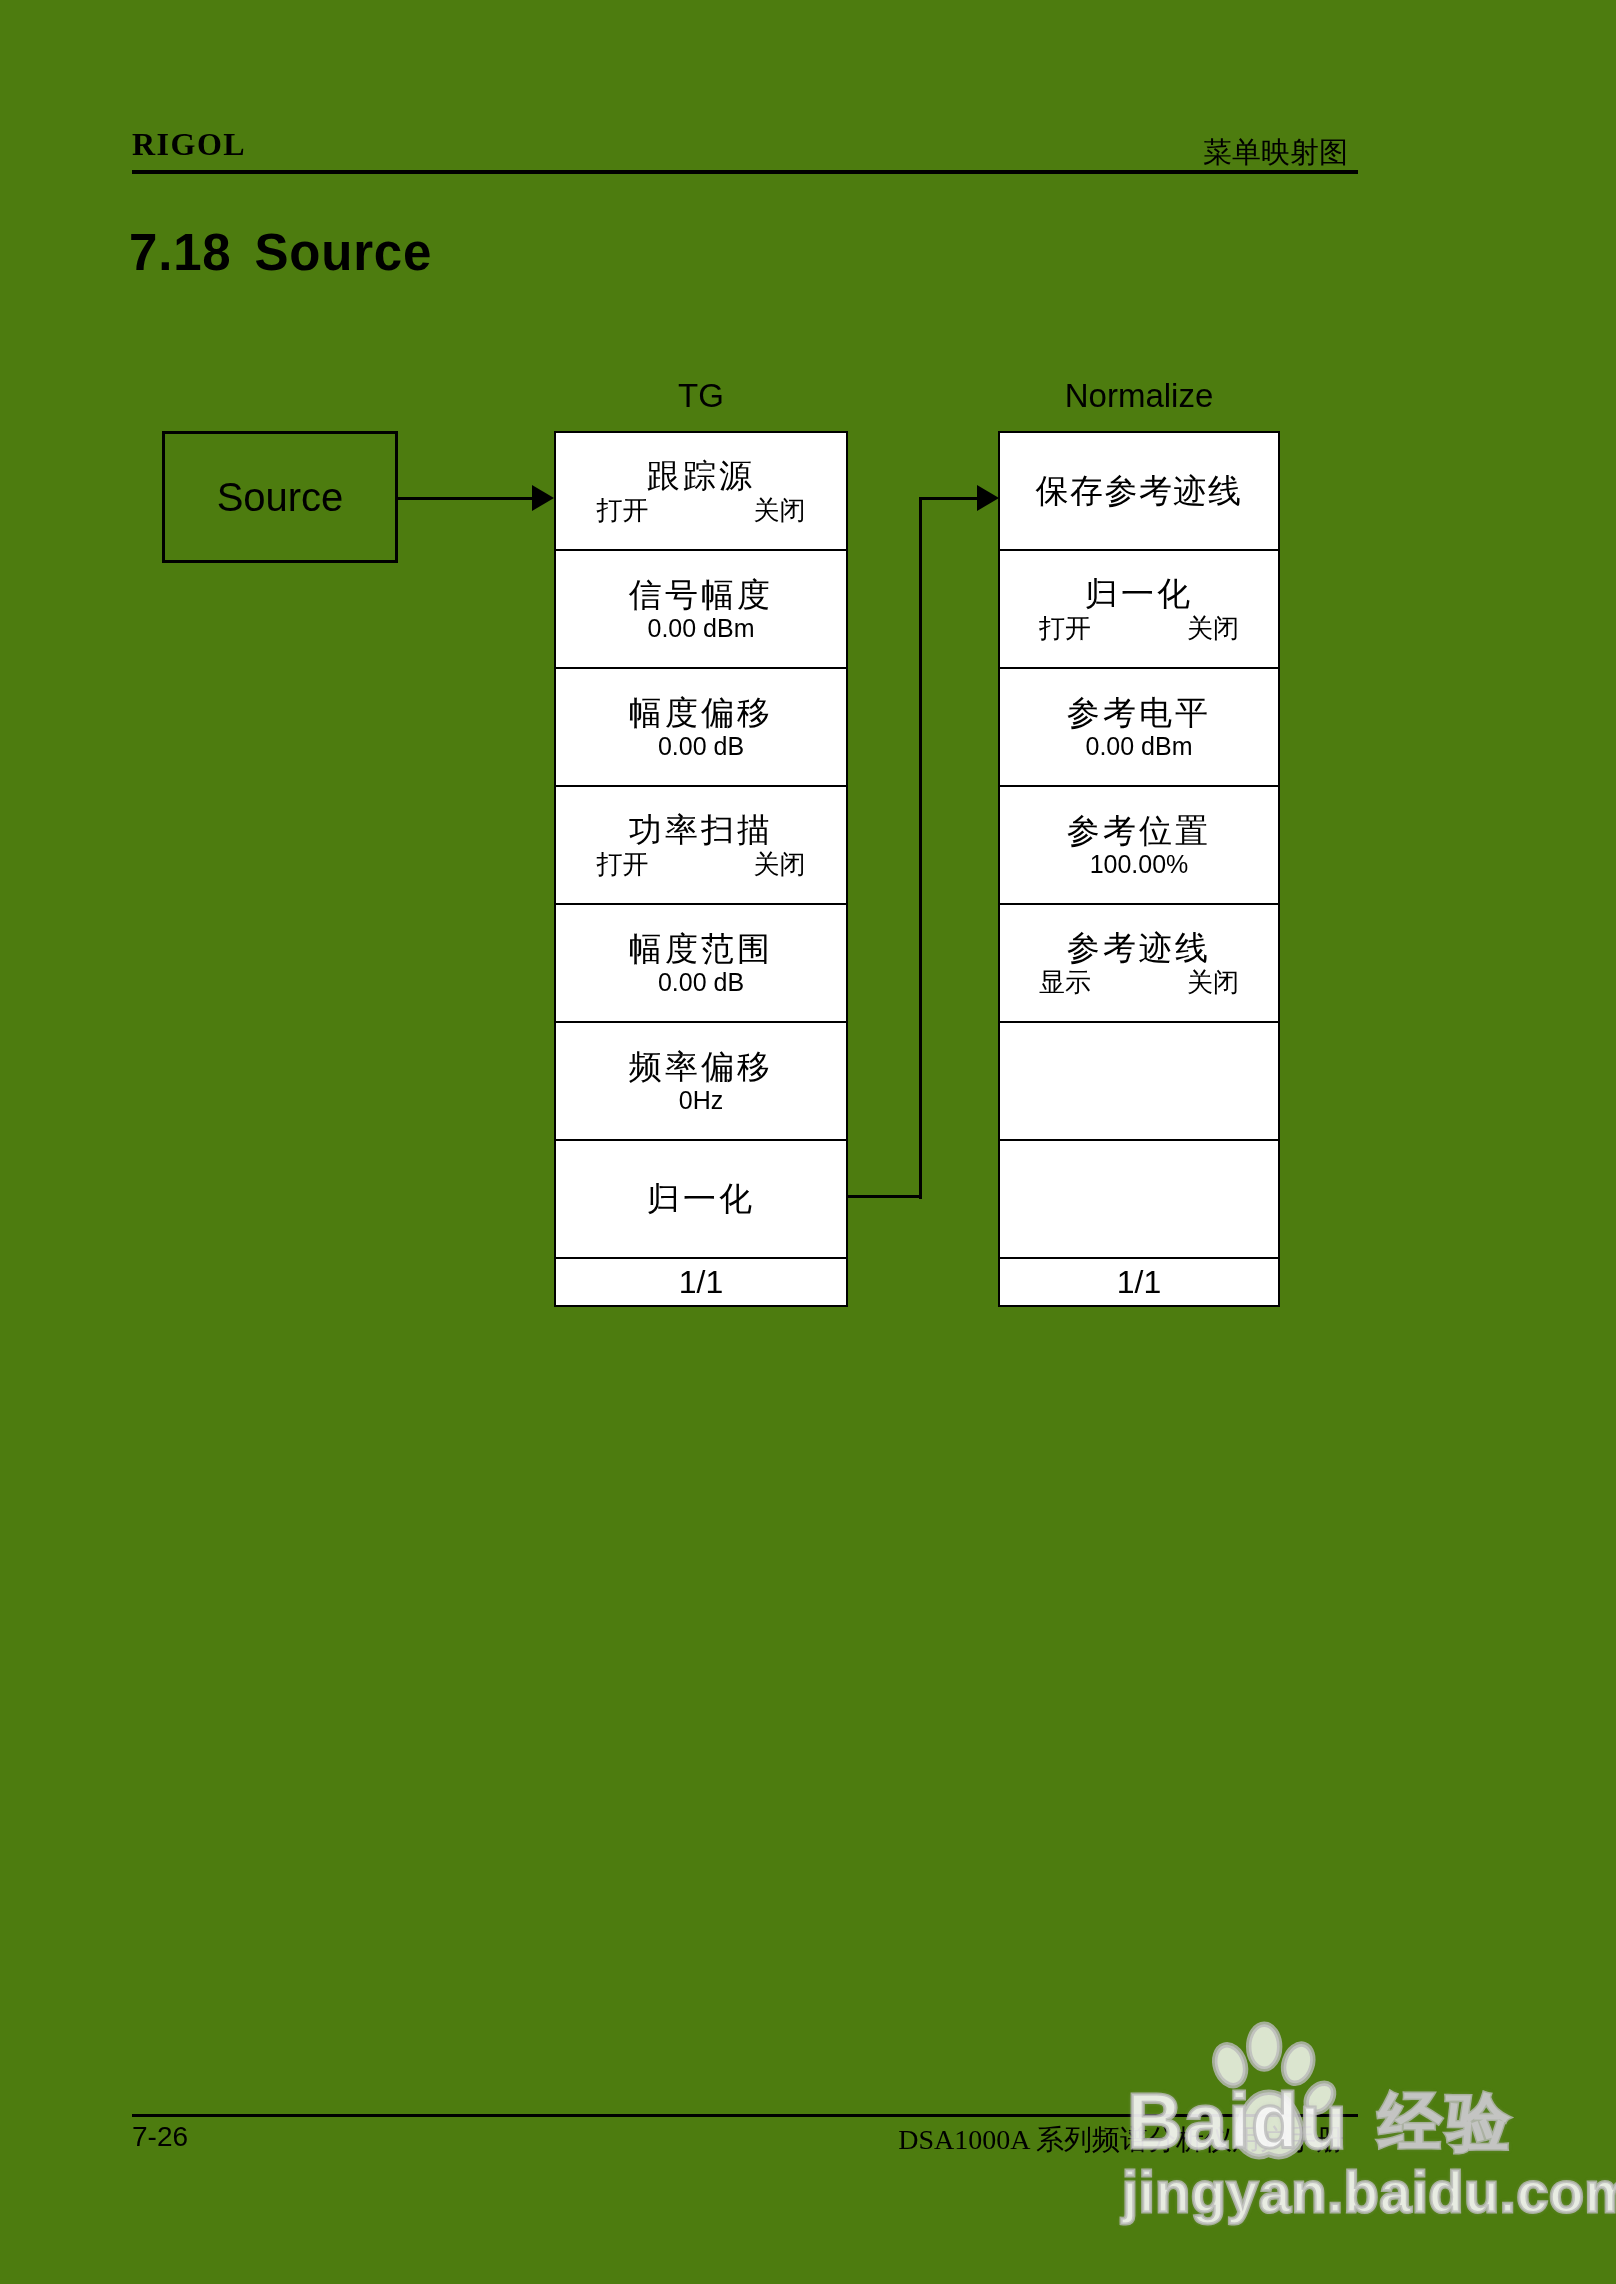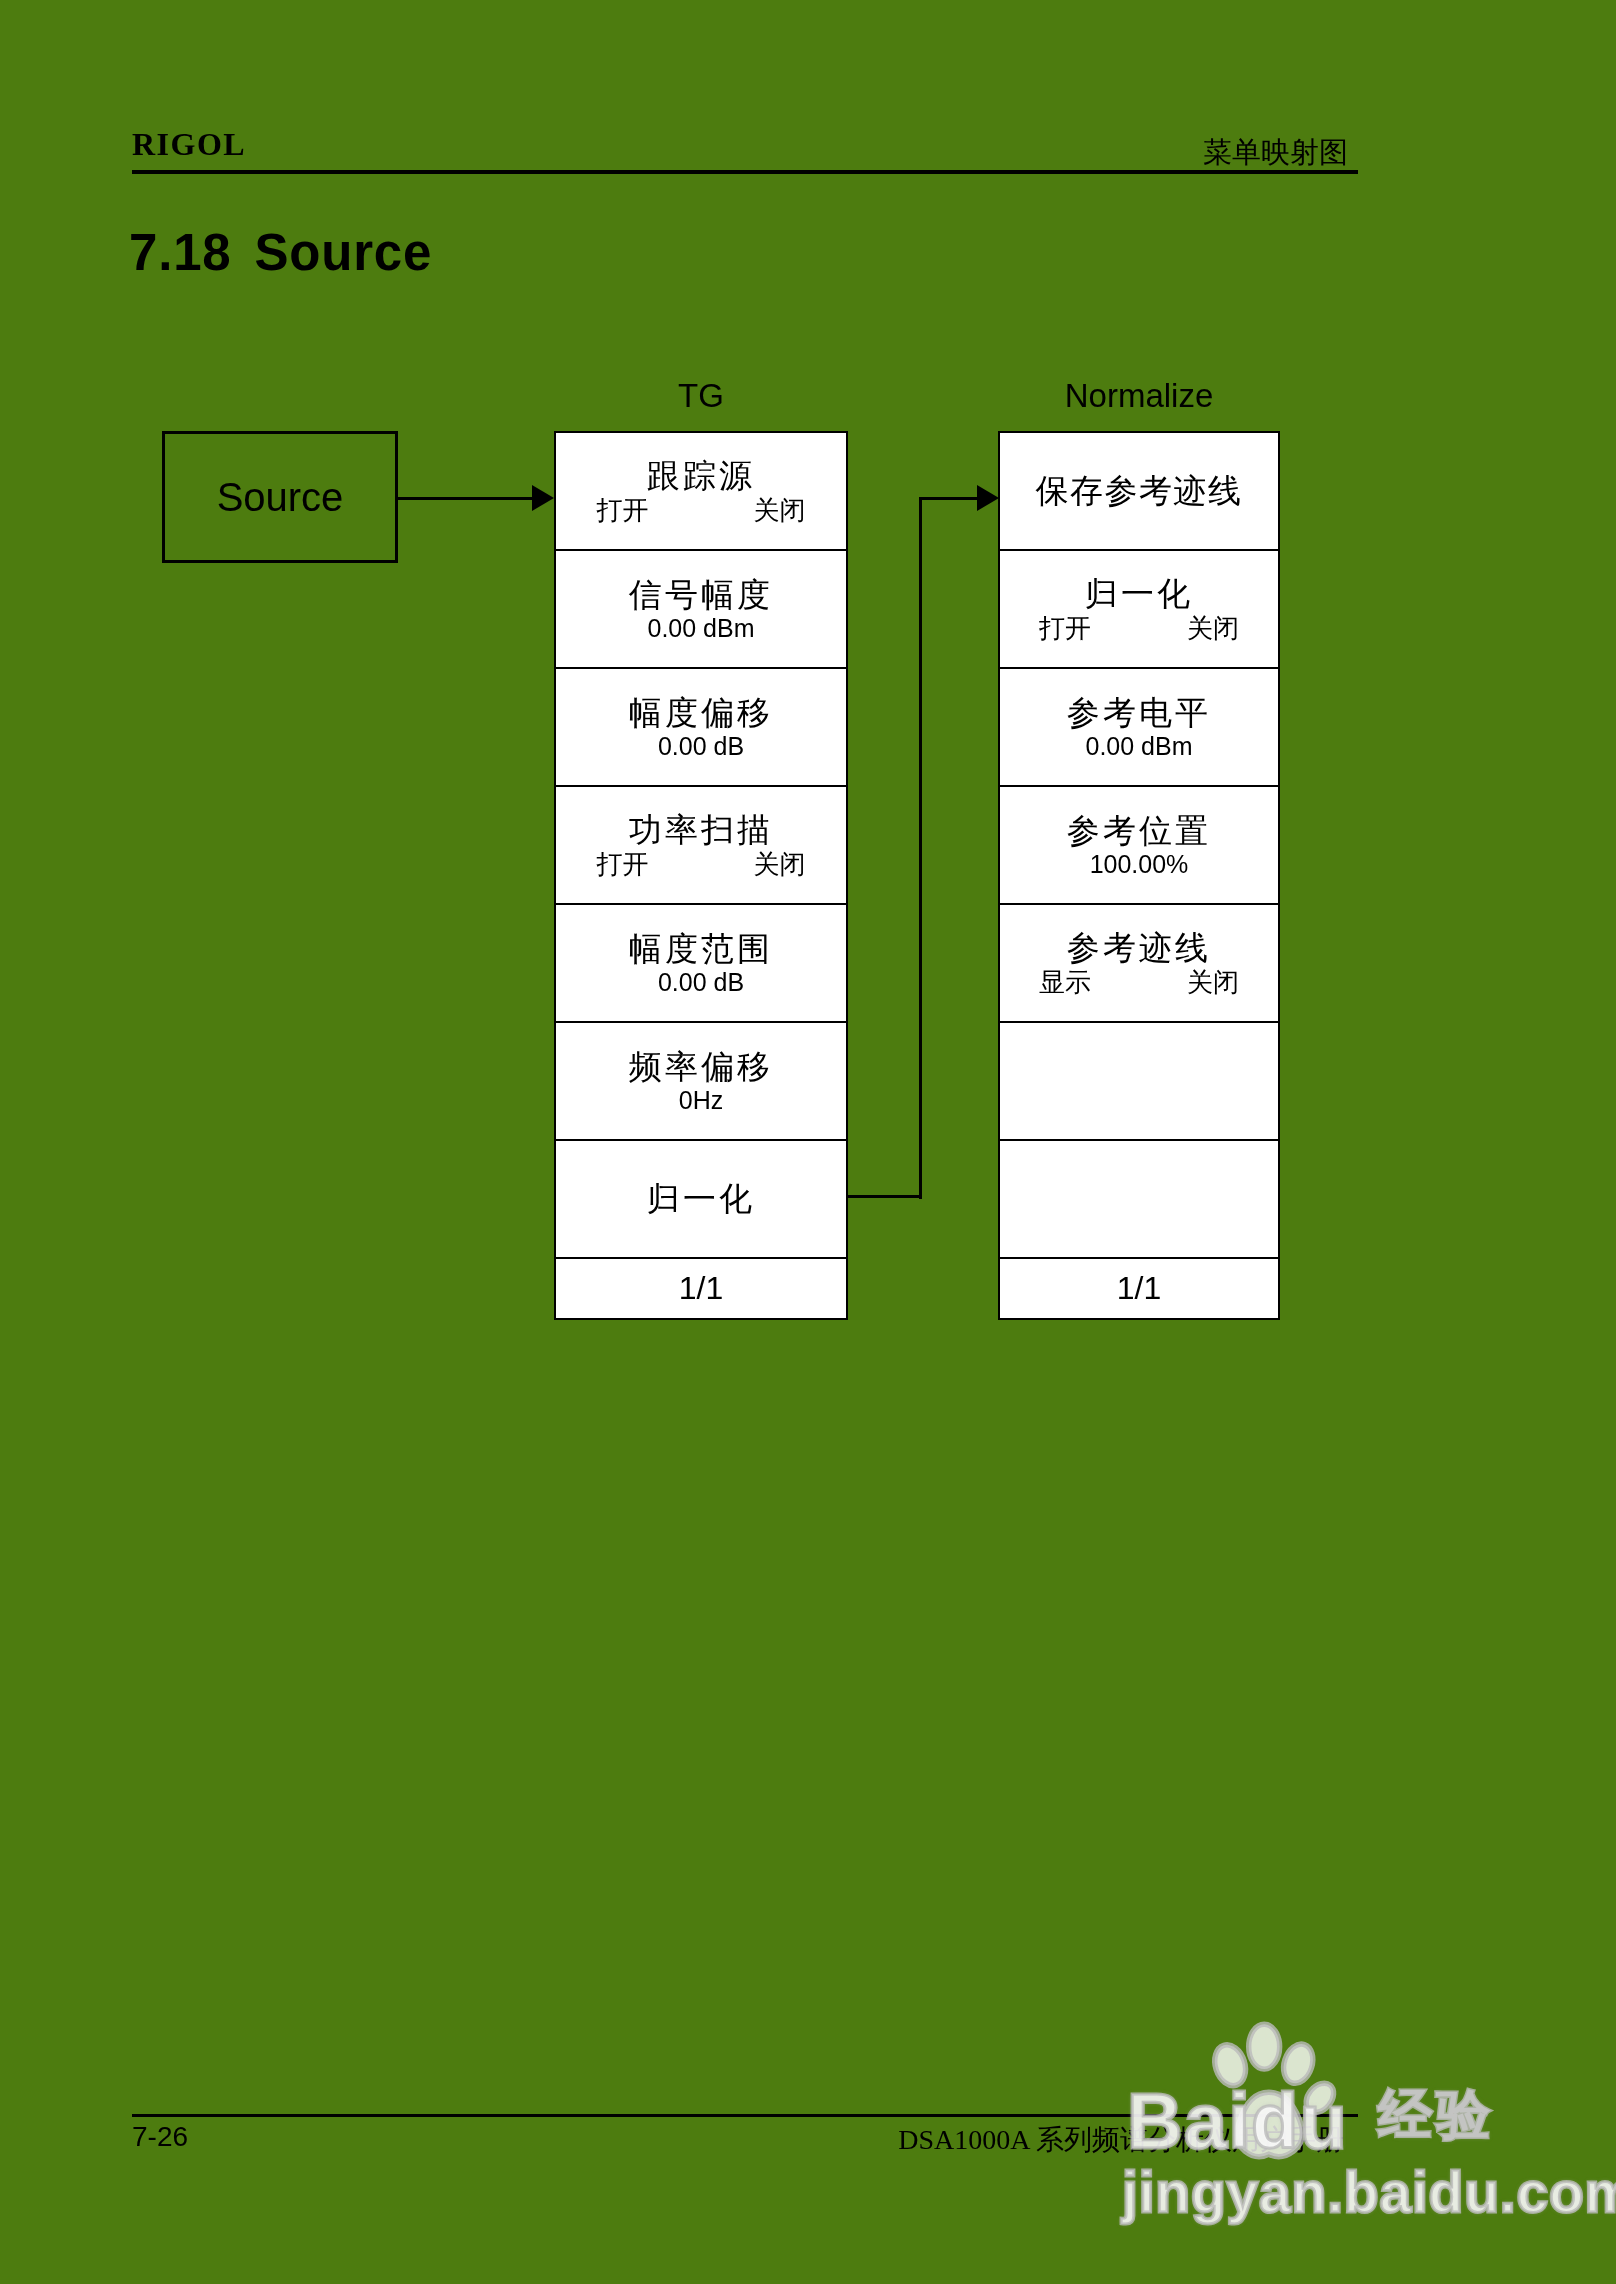--- a/index.html
+++ b/index.html
@@ -51,21 +51,21 @@
   }
   .menu-row .val{
     font-size:25px;line-height:1;white-space:nowrap;
   }
   .menu-row .states{
     display:flex;justify-content:space-between;width:72%;
     font-family:"Liberation Serif","DejaVu Serif",serif;
     font-size:26px;line-height:1;
   }
   .pager-row{
-    box-sizing:border-box;height:59px;border-bottom:none;
+    box-sizing:border-box;height:46px;border-bottom:none;
     display:flex;align-items:center;justify-content:center;
     font-size:32px;
   }
   
   .hline,.vline{position:absolute;background:#000;}
   .arrow-right{
     position:absolute;width:0;height:0;
     border-top:13px solid transparent;border-bottom:13px solid transparent;
     border-left:22.5px solid #000;
   }
@@ -80,21 +80,21 @@
   .watermark{position:absolute;left:0;top:4px;width:1460px;height:2284px;pointer-events:none;}
   .wm-text{
     position:absolute;font-weight:bold;
     color:rgba(255,255,255,0.82);
     -webkit-text-stroke:3.1px rgba(186,186,186,0.8);
     text-shadow:0 0 4.6px rgba(175,175,175,0.55);
     font-family:"Liberation Sans","DejaVu Sans",sans-serif;
     white-space:nowrap;
   }
   .wm-baidu{left:1127px;top:2073px;font-size:77px;letter-spacing:1.5px;}
-  .wm-jingyan{left:1378px;top:2075px;font-size:54px;letter-spacing:4.6px;}
+  .wm-jingyan{left:1378px;top:2075px;font-size:64px;letter-spacing:4.6px;}
   .wm-url{left:1122px;top:2155px;font-size:57px;letter-spacing:0.8px;}
   .wm-paw{position:absolute;left:1193px;top:2013px;}
 </style>
 </head>
 <body>
 
 <div class="page">
 
   <div class="brand">RIGOL</div>
   <div class="header-section">菜单映射图</div>

